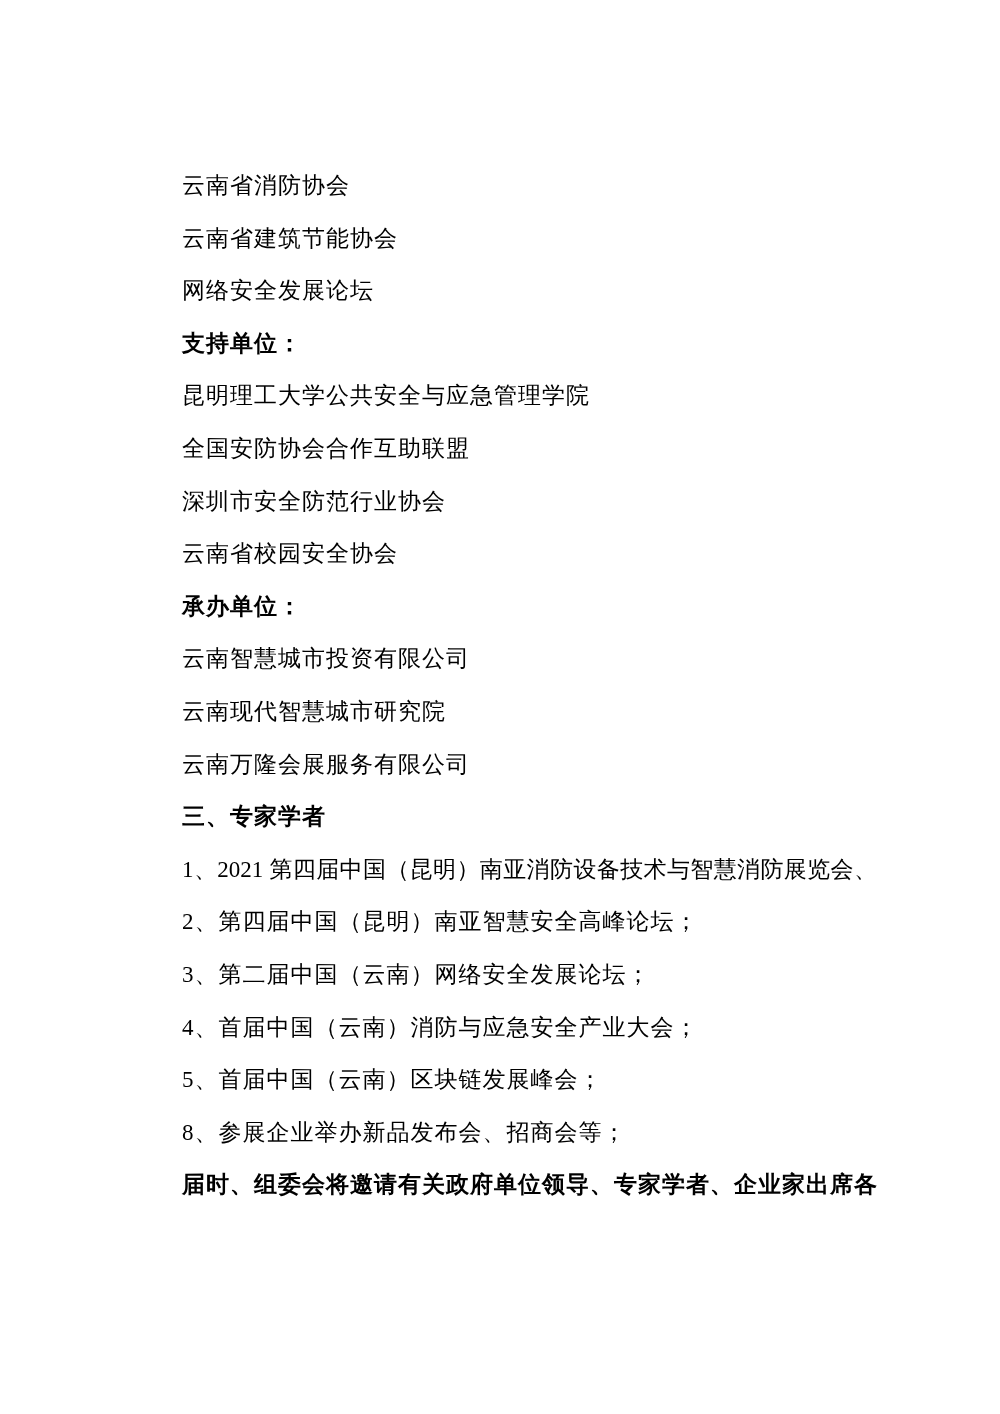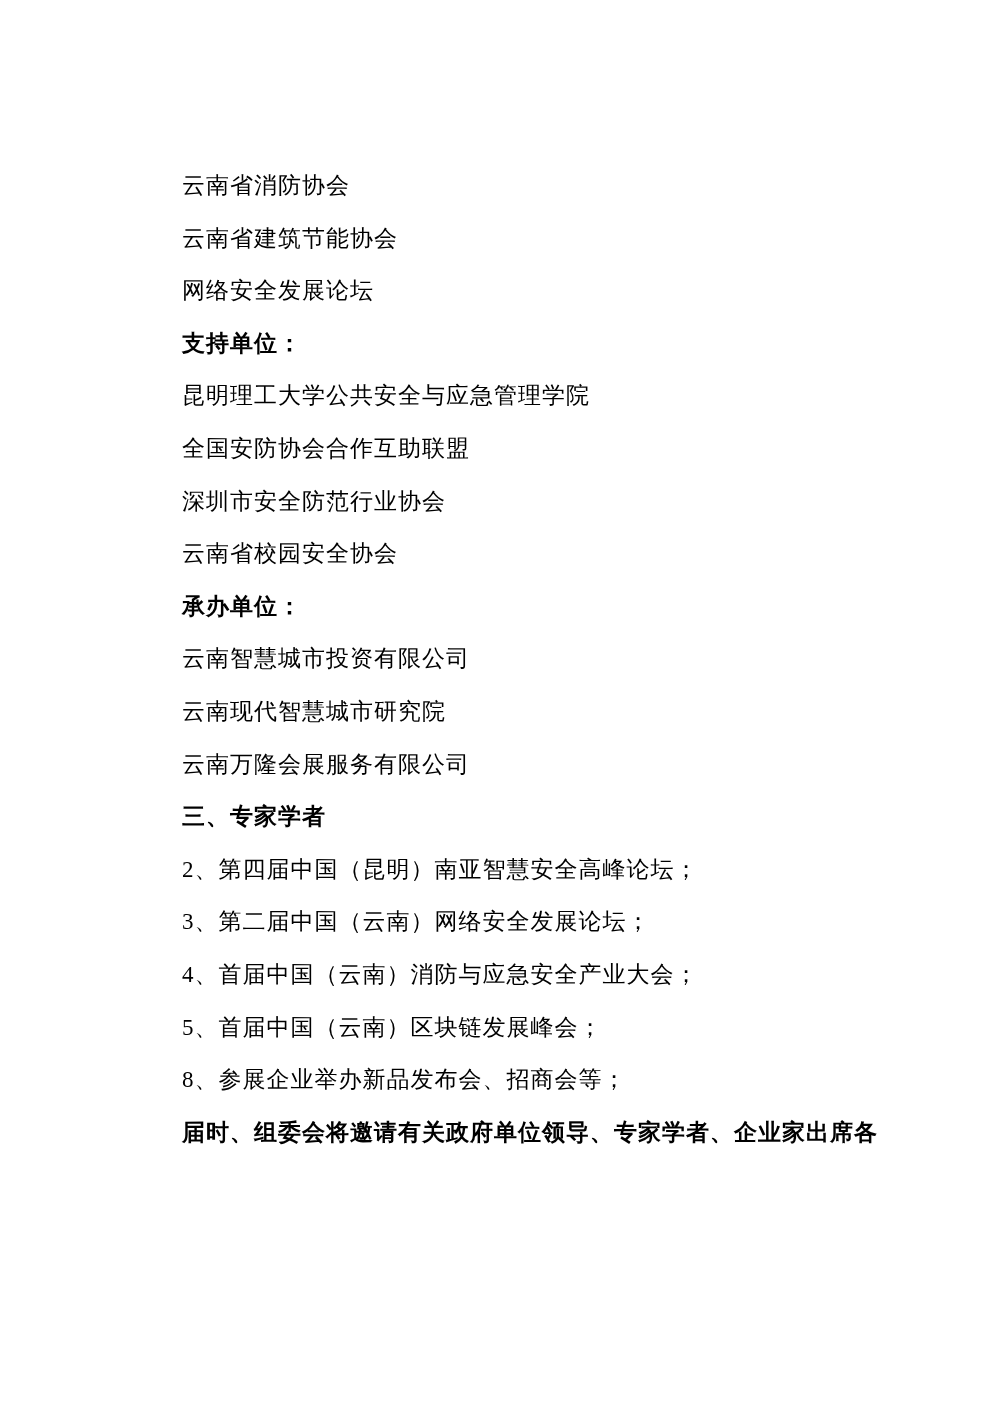--- a/index.html
+++ b/index.html
@@ -55,20 +55,21 @@
     <p class="line indent bold">支持单位：</p>
     <p class="line indent">昆明理工大学公共安全与应急管理学院</p>
     <p class="line indent">全国安防协会合作互助联盟</p>
     <p class="line indent">深圳市安全防范行业协会</p>
     <p class="line indent">云南省校园安全协会</p>
     <p class="line indent bold">承办单位：</p>
     <p class="line indent">云南智慧城市投资有限公司</p>
     <p class="line indent">云南现代智慧城市研究院</p>
     <p class="line indent">云南万隆会展服务有限公司</p>
     <p class="line indent bold">三、专家学者</p>
+    <p class="line indent justify">1、2021 第四届中国（昆明）南亚消防设备技术与智慧消防展览会、</p>
     <p class="line indent">2、第四届中国（昆明）南亚智慧安全高峰论坛；</p>
     <p class="line indent">3、第二届中国（云南）网络安全发展论坛；</p>
     <p class="line indent">4、首届中国（云南）消防与应急安全产业大会；</p>
     <p class="line indent">5、首届中国（云南）区块链发展峰会；</p>
     <p class="line indent">8、参展企业举办新品发布会、招商会等；</p>
     <p class="line indent bold justify">届时、组委会将邀请有关政府单位领导、专家学者、企业家出席各</p>
   </main>
 </div>
 
 </body></html>

